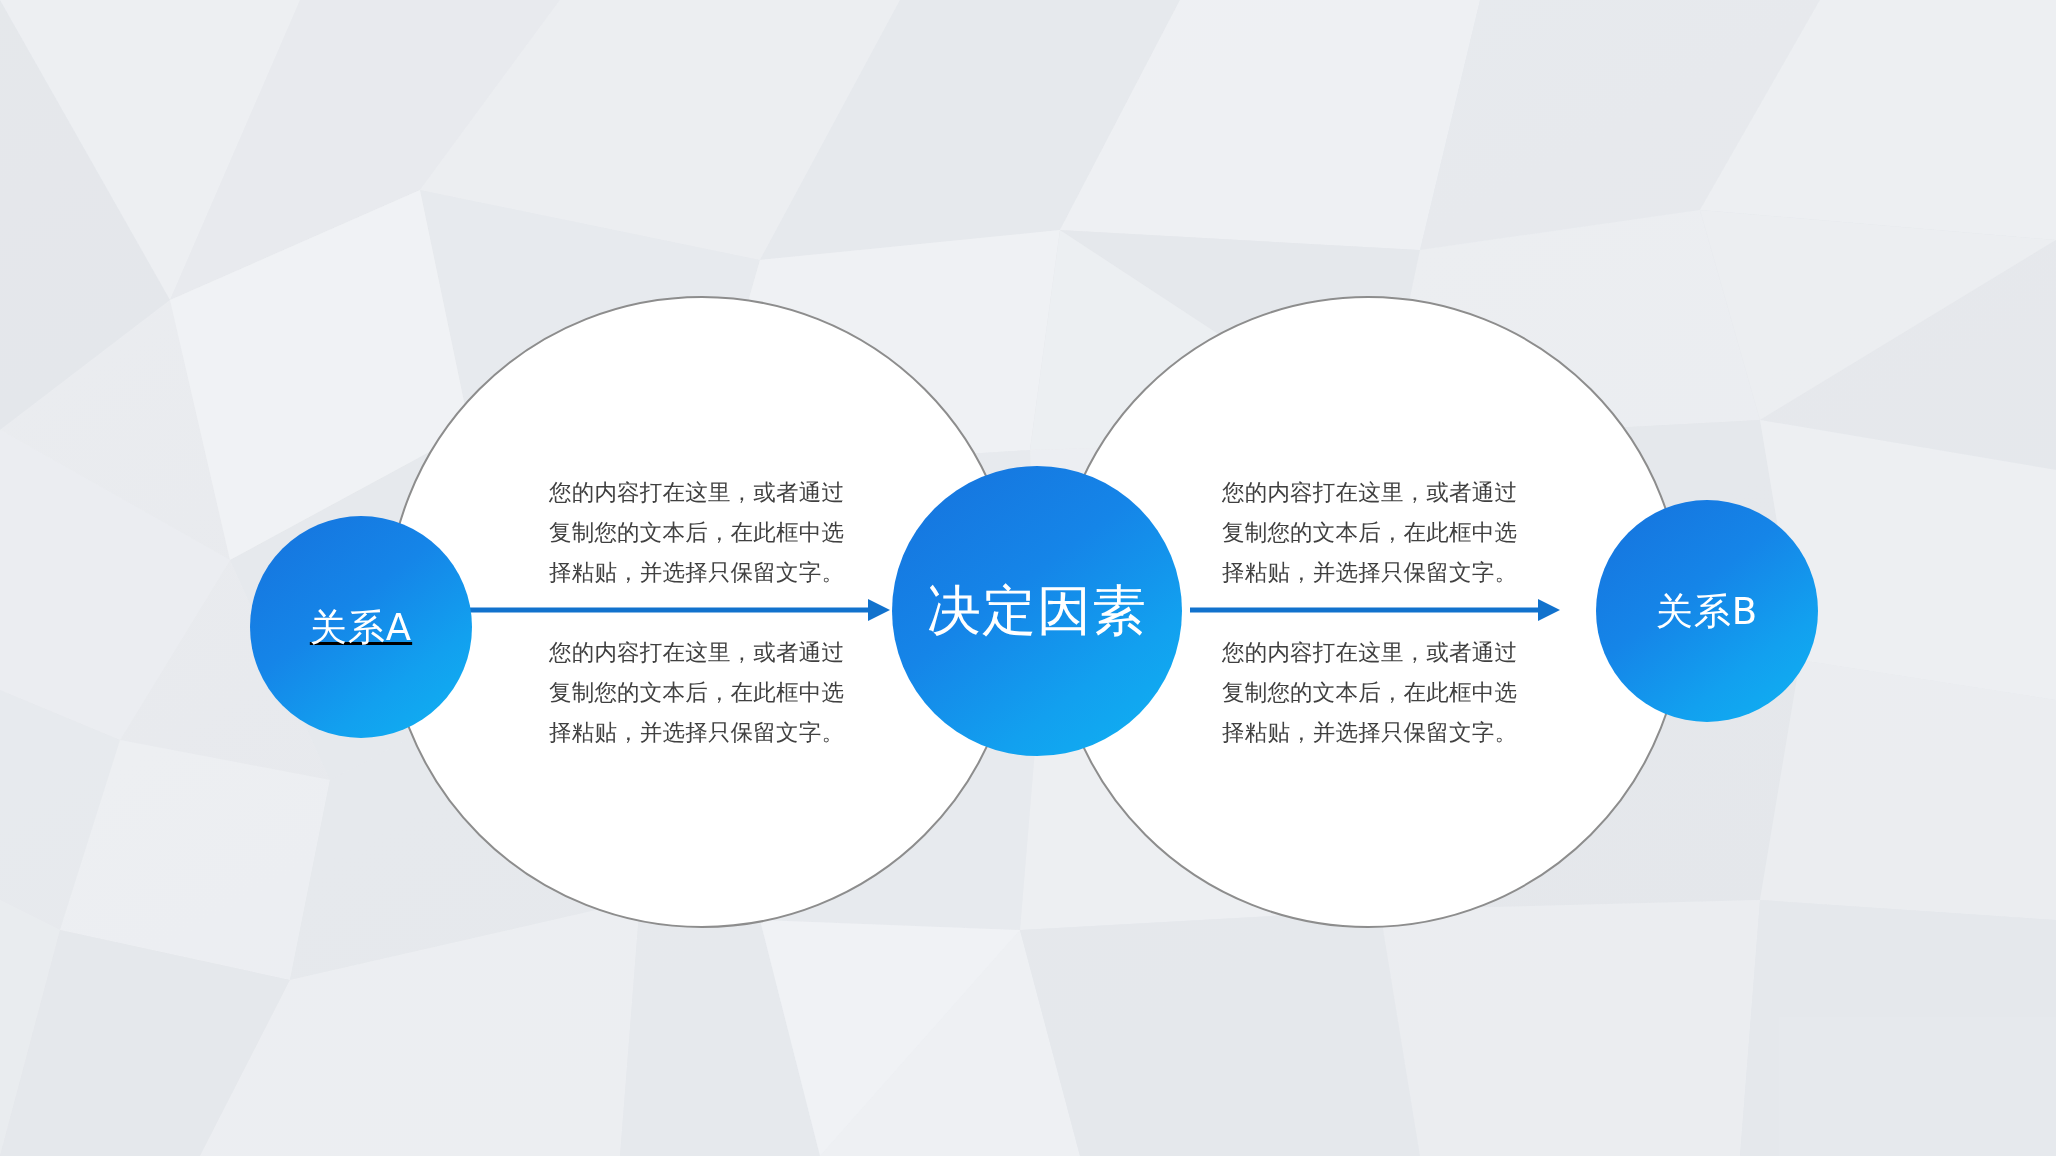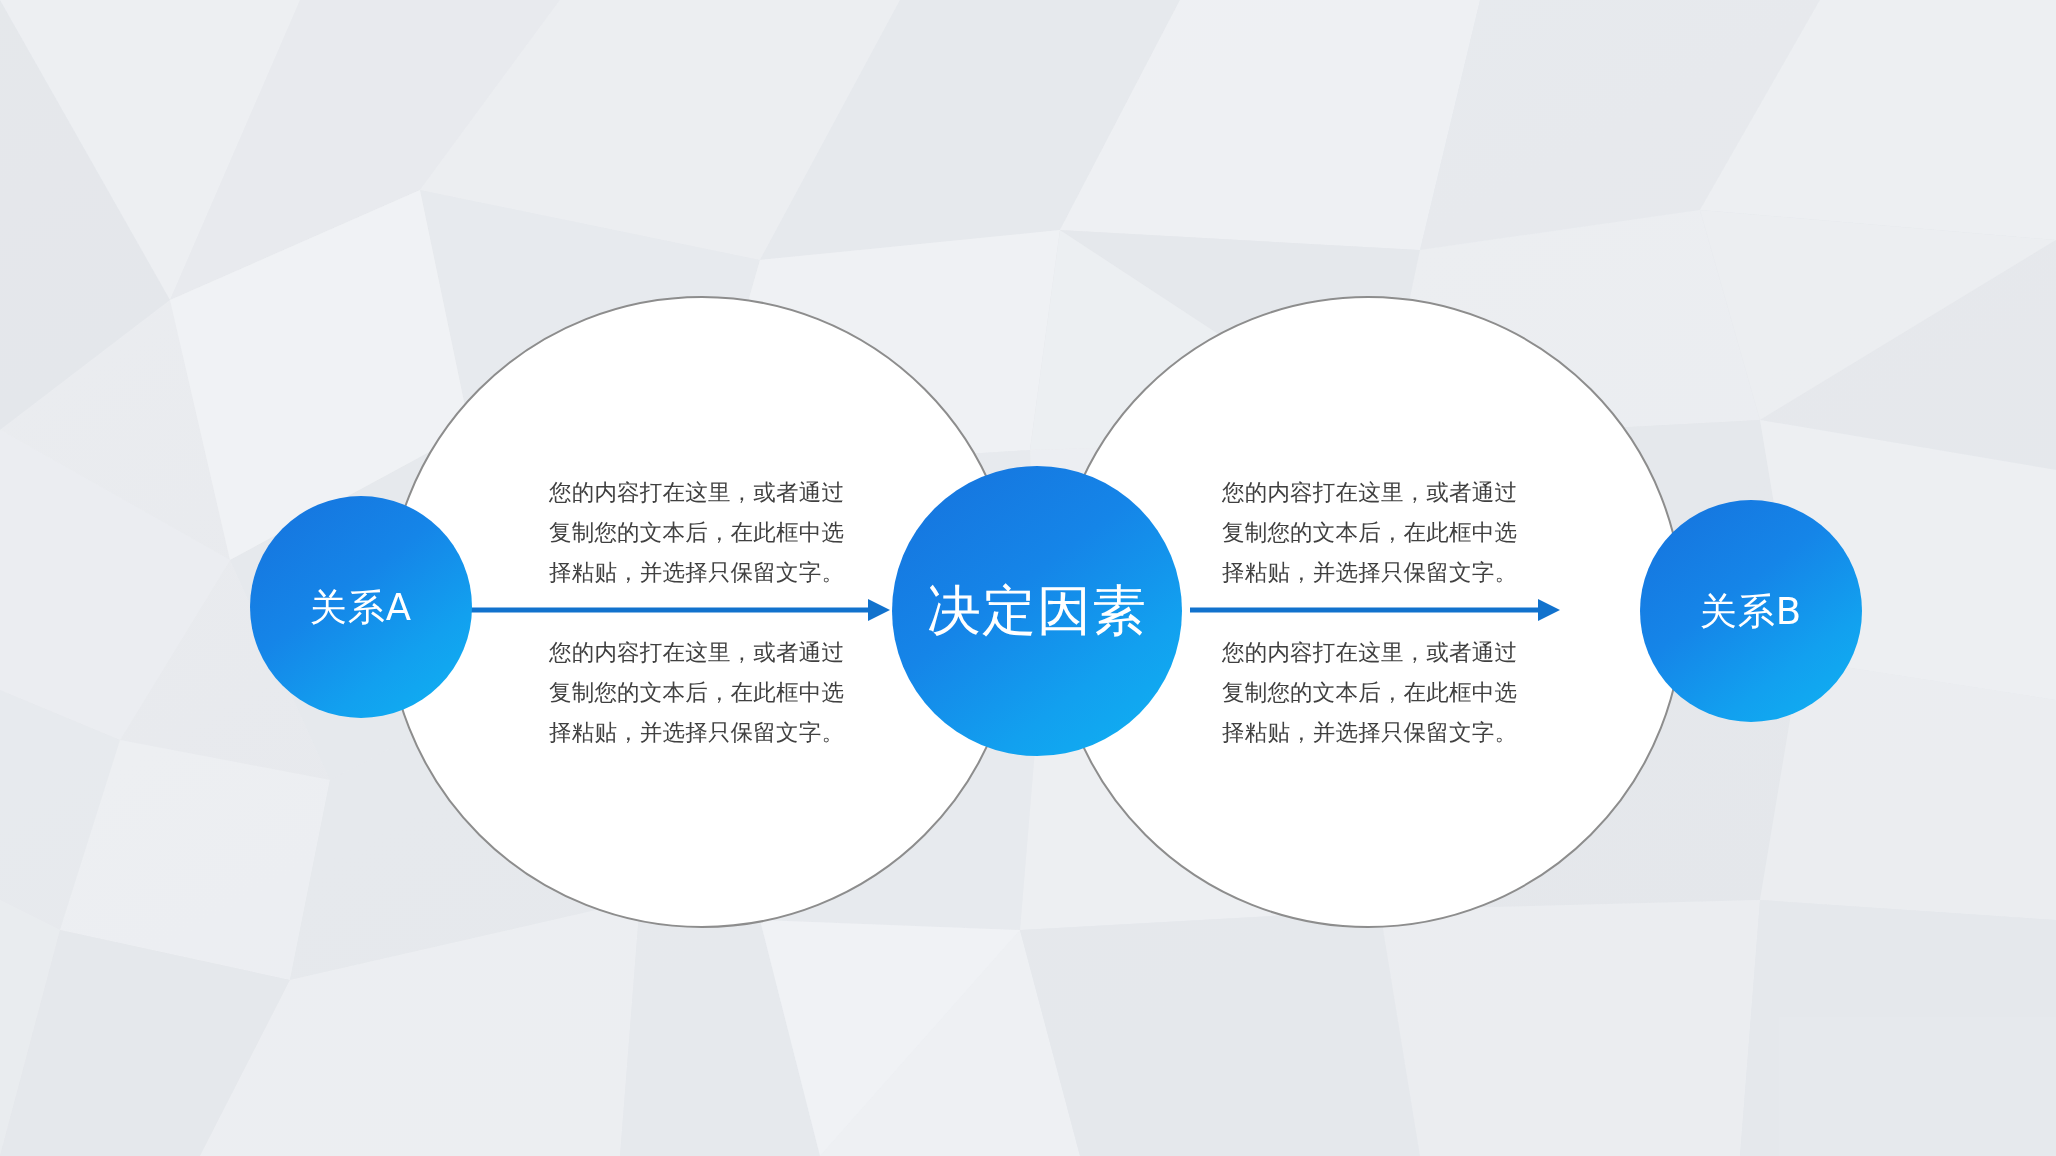--- a/index.html
+++ b/index.html
@@ -58,31 +58,31 @@
     box-sizing: border-box;
   }
   .node-label {
     color: #ffffff;
     letter-spacing: 1px;
     white-space: nowrap;
     line-height: 1;
   }
 
   #node-a {
-    left: 250px; top: 496px; width: 222px; height: 222px;
+    left: 250px; top: 516px; width: 222px; height: 222px; text-decoration: underline;
   }
   #node-a .node-label { font-size: 37px; }
 
   #node-center {
     left: 892px; top: 466px; width: 290px; height: 290px;
   }
   #node-center .node-label { font-size: 54px; }
 
   #node-b {
-    left: 1640px; top: 500px; width: 222px; height: 222px;
+    left: 1596px; top: 500px; width: 222px; height: 222px;
   }
   #node-b .node-label { font-size: 37px; }
 
   
   .arrow {
     position: absolute;
     height: 30px;
     top: 595px;
   }
   #arrow-1 { left: 440px;  width: 450px; }

